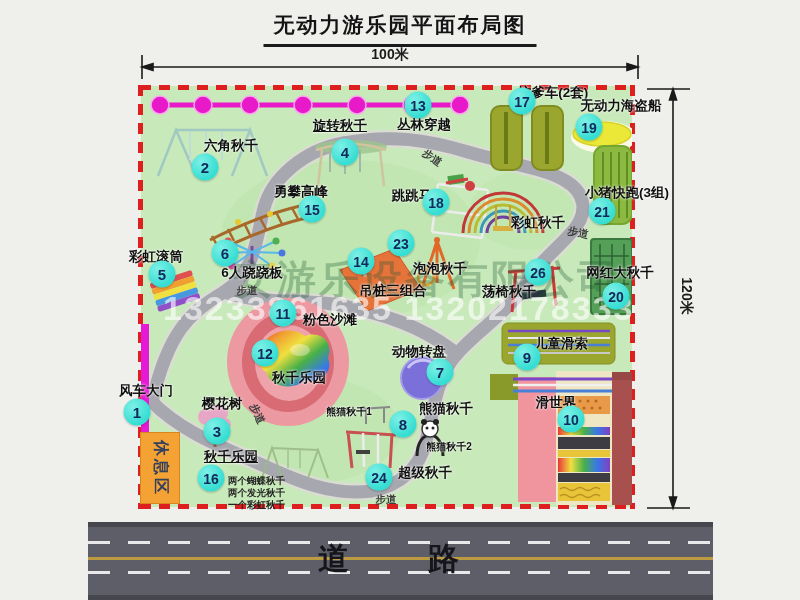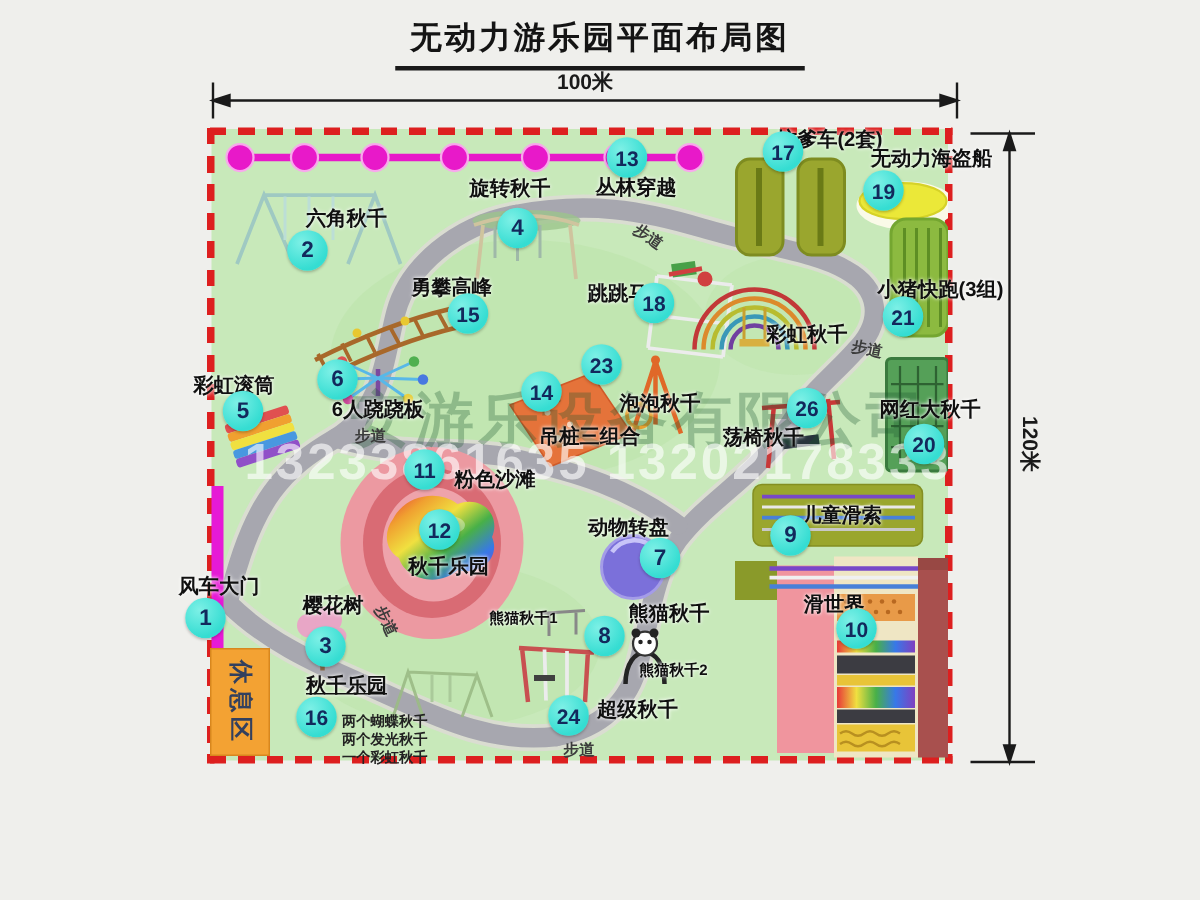--- a/index.html
+++ b/index.html
@@ -329,38 +329,38 @@
     <span class="v">休息区</span>
   </div>
 
   <div id="poi-layer">
       <div class="lbl" style="left: 146px; top: 391px;">风车大门</div>
       <div class="bubble" style="left: 137px; top: 412px;">1</div>
       <div class="lbl" style="left: 231px; top: 146px;">六角秋千</div>
       <div class="bubble" style="left: 205px; top: 167px;">2</div>
       <div class="lbl" style="left: 222px; top: 404px;">樱花树</div>
       <div class="bubble" style="left: 217px; top: 431px;">3</div>
-      <div class="lbl" style="left: 340px; top: 126px;">旋转秋千</div>
+      <div class="lbl" style="left: 340px; top: 126px; text-decoration: underline;">旋转秋千</div>
       <div class="bubble" style="left: 345px; top: 152px;">4</div>
       <div class="lbl" style="left: 156px; top: 257px;">彩虹滚筒</div>
       <div class="bubble" style="left: 162px; top: 274px;">5</div>
       <div class="lbl" style="left: 252px; top: 273px;">6人跷跷板</div>
       <div class="bubble" style="left: 225px; top: 253px;">6</div>
       <div class="lbl" style="left: 419px; top: 352px;">动物转盘</div>
       <div class="bubble" style="left: 440px; top: 372px;">7</div>
       <div class="lbl" style="left: 446px; top: 409px;">熊猫秋千</div>
       <div class="bubble" style="left: 403px; top: 424px;">8</div>
       <div class="lbl" style="left: 561px; top: 344px;">儿童滑索</div>
       <div class="bubble" style="left: 527px; top: 357px;">9</div>
       <div class="lbl" style="left: 556px; top: 403px;">滑世界</div>
       <div class="bubble" style="left: 571px; top: 419px; font-size: 14px;">10</div>
       <div class="lbl" style="left: 330px; top: 320px;">粉色沙滩</div>
       <div class="bubble" style="left: 283px; top: 313px; font-size: 14px;">11</div>
       <div class="lbl" style="left: 299px; top: 378px;">秋千乐园</div>
-      <div class="bubble" style="left: 265px; top: 353px; font-size: 14px; margin-left: 28px;">12</div>
+      <div class="bubble" style="left: 265px; top: 353px; font-size: 14px;">12</div>
       <div class="lbl" style="left: 424px; top: 125px;">丛林穿越</div>
       <div class="bubble" style="left: 418px; top: 105px; font-size: 14px;">13</div>
       <div class="lbl" style="left: 393px; top: 291px;">吊桩三组合</div>
       <div class="bubble" style="left: 361px; top: 261px; font-size: 14px;">14</div>
       <div class="lbl" style="left: 301px; top: 192px;">勇攀高峰</div>
       <div class="bubble" style="left: 312px; top: 209px; font-size: 14px;">15</div>
       <div class="lbl" style="left: 231px; top: 457px; text-decoration: underline;">秋千乐园</div>
       <div class="bubble" style="left: 211px; top: 478px; font-size: 14px;">16</div>
       <div class="lbl" style="left: 553px; top: 93px;">坑爹车(2套)</div>
       <div class="bubble" style="left: 522px; top: 101px; font-size: 14px;">17</div>
@@ -373,14 +373,20 @@
       <div class="lbl" style="left: 627px; top: 193px;">小猪快跑(3组)</div>
       <div class="bubble" style="left: 602px; top: 211px; font-size: 14px;">21</div>
       <div class="lbl" style="left: 509px; top: 292px;">荡椅秋千</div>
       <div class="bubble" style="left: 538px; top: 272px; font-size: 14px;">26</div>
       <div class="lbl" style="left: 440px; top: 229px; margin-top: 40px;">泡泡秋千</div>
       <div class="bubble" style="left: 401px; top: 243px; font-size: 14px;">23</div>
       <div class="lbl" style="left: 425px; top: 473px;">超级秋千</div>
       <div class="bubble" style="left: 379px; top: 477px; font-size: 14px; border-radius: 13px;">24</div>
     </div>
 
+  <div id="road" class="abs">
+    <div class="lane" id="lane1"></div>
+    <div id="road-yellow"></div>
+    <div class="lane" id="lane2"></div>
+    <div id="road-label">道　路</div>
+  </div>
 
 </div>
 
 </body></html>

